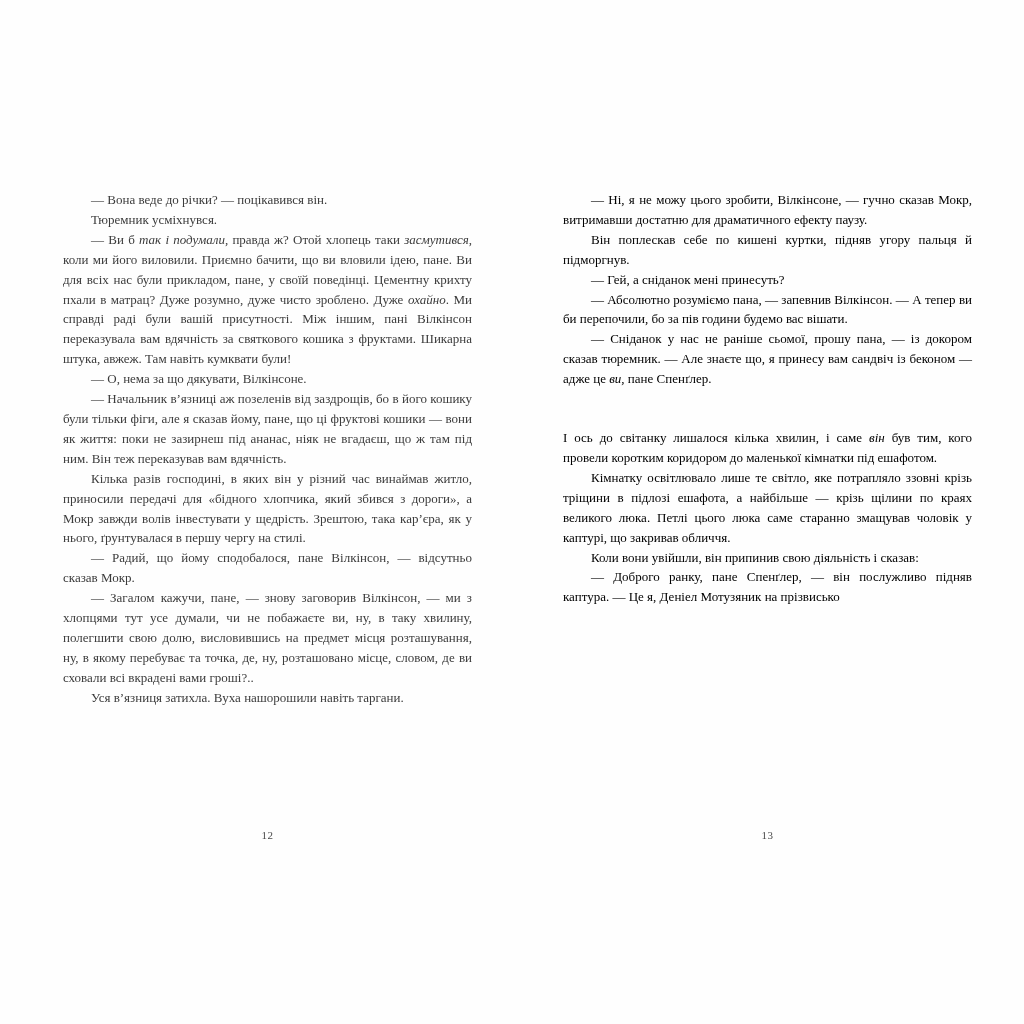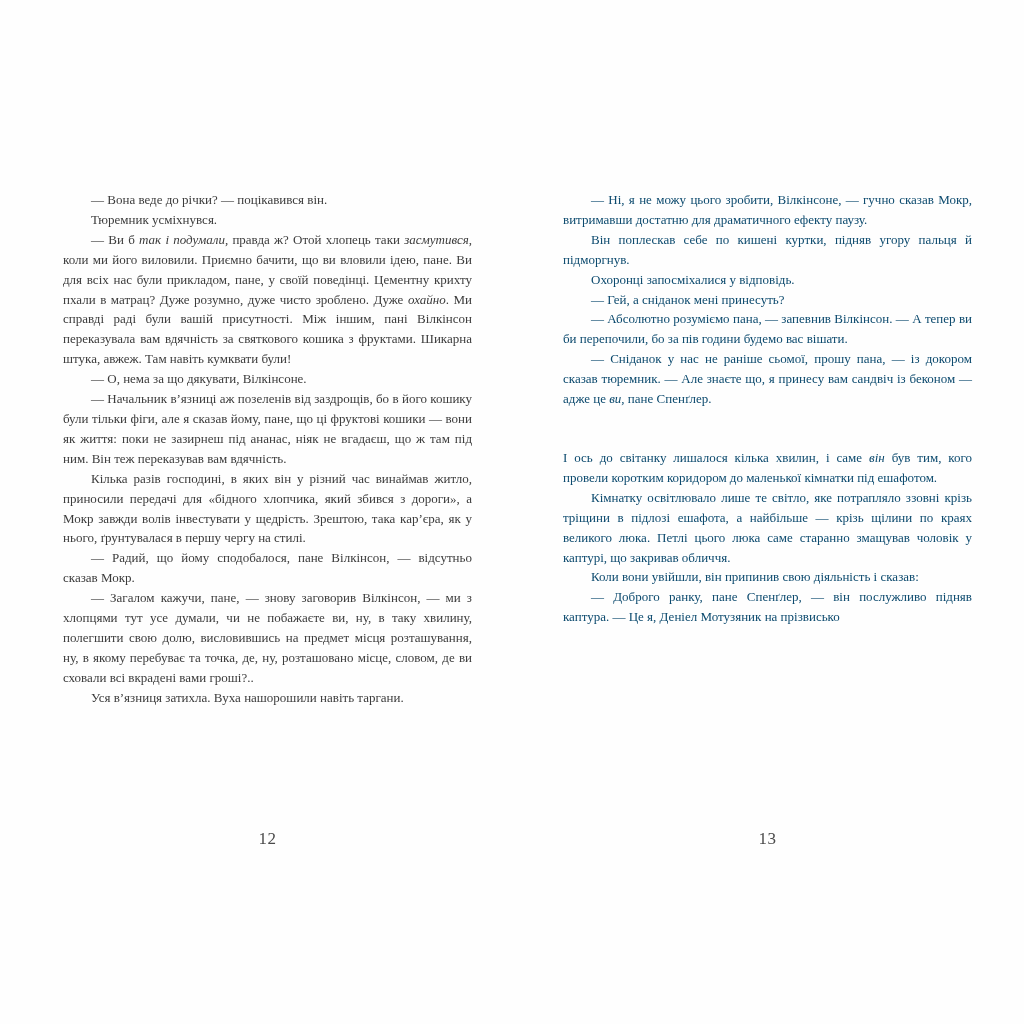--- a/index.html
+++ b/index.html
@@ -37,21 +37,21 @@
     text-indent: 28px;
   }
   .text-col p.no-indent { text-indent: 0; font-family: Liberation Serif, serif; }
   .text-col p.section-break { margin-top: 39px; }
   .text-col em { font-style: italic; }
   .pagenum {
     position: absolute;
     top: 829px;
     width: 409px;
     text-align: center;
-    font-size: 17px;
+    font-size: 11px;
     color: #4a4a4a;
     letter-spacing: 0.5px;
   }
   .pagenum.left  { left: 63px; }
   .pagenum.right { left: 563px; text-align: center; }
 </style>
 </head>
 <body style="background: rgb(254, 254, 254);">
 
 <div class="spread">
@@ -61,24 +61,23 @@
       <p><span>Тюремник усміхнувся.</span></p>
       <p><span>— Ви б </span><em>так і подумали</em><span>, правда ж? Отой хлопець таки </span><em>засмутився</em><span>, коли ми його виловили. Приємно бачити, що ви вловили ідею, пане. Ви для всіх нас були прикладом, пане, у своїй поведінці. Цементну крихту пхали в матрац? Дуже розумно, дуже чисто зроблено. Дуже </span><em>охайно</em><span>. Ми справді раді були вашій присутності. Між іншим, пані Вілкінсон переказувала вам вдячність за святкового кошика з фруктами. Шикарна штука, авжеж. Там навіть кумквати були!</span></p>
       <p><span>— О, нема за що дякувати, Вілкінсоне.</span></p>
       <p><span>— Начальник в’язниці аж позеленів від заздрощів, бо в його кошику були тільки фіги, але я сказав йому, пане, що ці фруктові кошики — вони як життя: поки не зазирнеш під ананас, ніяк не вгадаєш, що ж там під ним. Він теж переказував вам вдячність.</span></p>
       <p><span>Кілька разів господині, в яких він у різний час винаймав житло, приносили передачі для «бідного хлопчика, який збився з дороги», а Мокр завжди волів інвестувати у щедрість. Зрештою, така кар’єра, як у нього, ґрунтувалася в першу чергу на стилі.</span></p>
       <p><span>— Радий, що йому сподобалося, пане Вілкінсон, — відсутньо сказав Мокр.</span></p>
       <p><span>— Загалом кажучи, пане, — знову заговорив Вілкінсон, — ми з хлопцями тут усе думали, чи не побажаєте ви, ну, в таку хвилину, полегшити свою долю, висловившись на предмет місця розташування, ну, в якому перебуває та точка, де, ну, розташовано місце, словом, де ви сховали всі вкрадені вами гроші?..</span></p>
       <p><span>Уся в’язниця затихла. Вуха нашорошили навіть таргани.</span></p>
     </div>
 
-  <div class="text-col right" style="color: #0c4a6e;">
+  <div class="text-col right" style="color: #000000;">
       <p><span>— Ні, я не можу цього зробити, Вілкінсоне, — гучно сказав Мокр, витримавши достатню для драматичного ефекту паузу.</span></p>
       <p><span>Він поплескав себе по кишені куртки, підняв угору пальця й підморгнув.</span></p>
-      <p><span>Охоронці запосміхалися у відповідь.</span></p>
       <p><span>— Гей, а сніданок мені принесуть?</span></p>
       <p><span>— Абсолютно розуміємо пана, — запевнив Вілкінсон. — А тепер ви би перепочили, бо за пів години будемо вас вішати.</span></p>
       <p><span>— Сніданок у нас не раніше сьомої, прошу пана, — із докором сказав тюремник. — Але знаєте що, я принесу вам сандвіч із беконом — адже це </span><em>ви</em><span>, пане Спенґлер.</span></p>
       <p class="no-indent section-break"><span>І ось до світанку лишалося кілька хвилин, і саме </span><em>він</em><span> був тим, кого провели коротким коридором до маленької кімнатки під ешафотом.</span></p>
       <p><span>Кімнатку освітлювало лише те світло, яке потрапляло ззовні крізь тріщини в підлозі ешафота, а найбільше — крізь щілини по краях великого люка. Петлі цього люка саме старанно змащував чоловік у каптурі, що закривав обличчя.</span></p>
       <p><span>Коли вони увійшли, він припинив свою діяльність і сказав:</span></p>
       <p><span>— Доброго ранку, пане Спенґлер, — він послужливо підняв каптура. — Це я, Деніел Мотузяник на прізвисько</span></p>
     </div>
 
   <div class="pagenum left">12</div>

